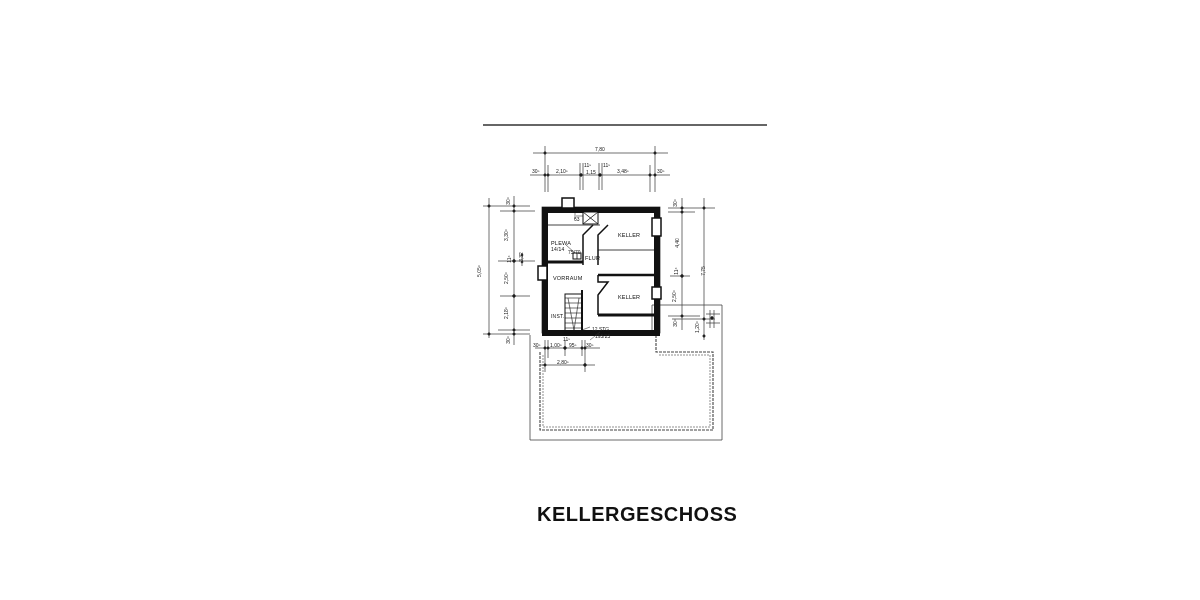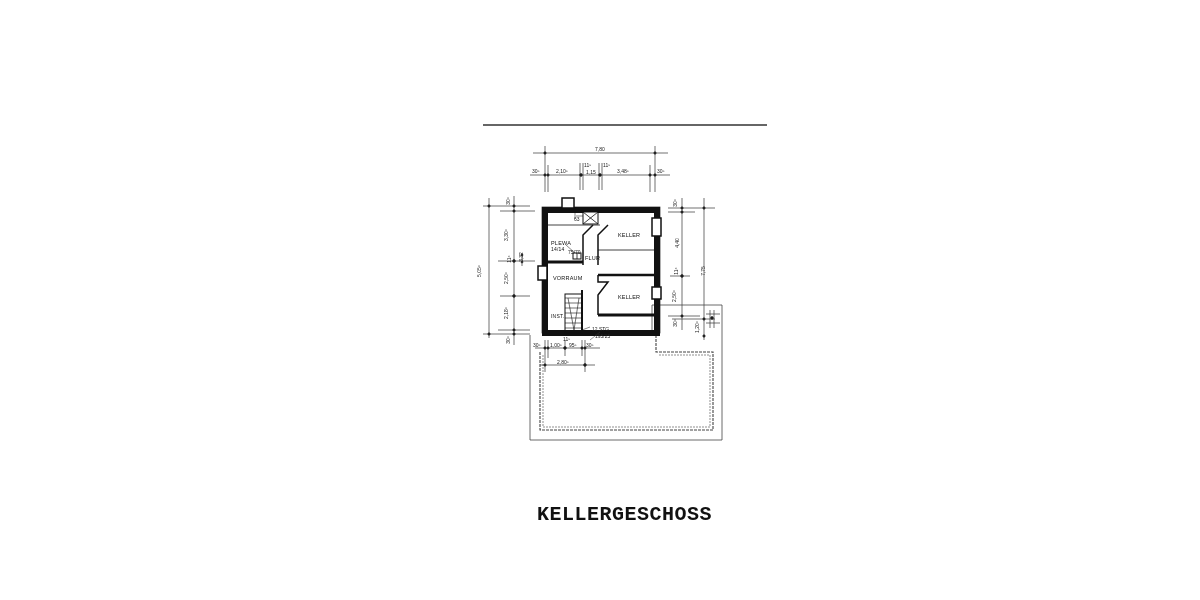--- a/index.html
+++ b/index.html
@@ -2,21 +2,21 @@
 <html><head>
   <meta charset="utf-8">
   <style>
     html, body { margin: 0; padding: 0; background: #ffffff; }
     body { width: 1200px; height: 600px; position: relative; overflow: hidden; font-family: "Liberation Sans", sans-serif; }
     .dim { font-family: "Liberation Sans", sans-serif; font-size: 5px; color: #222; position: absolute; white-space: nowrap; }
     .dimv { transform: rotate(-90deg); transform-origin: center center; }
     .room { font-family: "Liberation Sans", sans-serif; font-size: 5.5px; color: #111; position: absolute; white-space: nowrap; letter-spacing: 0.2px; }
     .title {
       position: absolute; left: 537px; top: 503px;
-      font-family: Liberation Mono, monospace; font-weight: bold; font-size: 20px;
+      font-family: Liberation Sans, sans-serif; font-weight: bold; font-size: 20px;
       letter-spacing: 0.5px; color: #111; white-space: nowrap;
     }
     svg { position: absolute; left: 0; top: 0; }
   </style>
 </head>
 <body>
 
 <svg width="1200" height="600" viewBox="0 0 1200 600">
 
   <line x1="483" y1="125" x2="767" y2="125" stroke="#333" stroke-width="1.3"></line>

